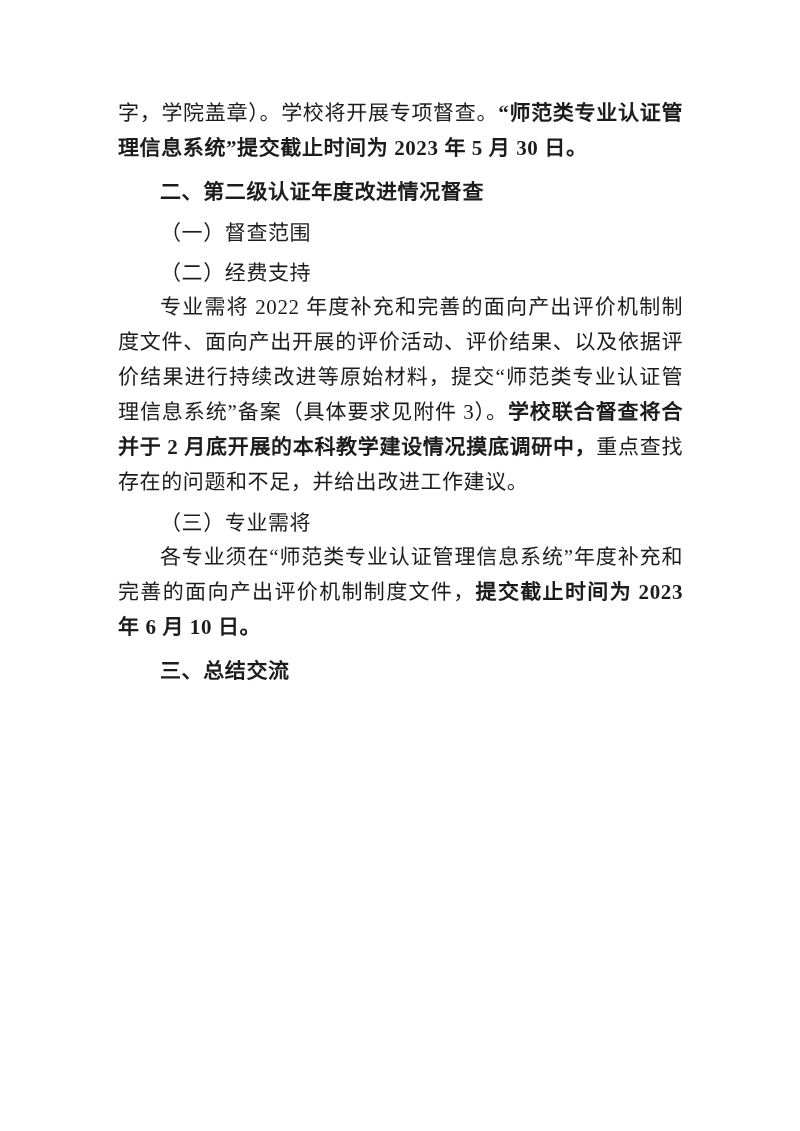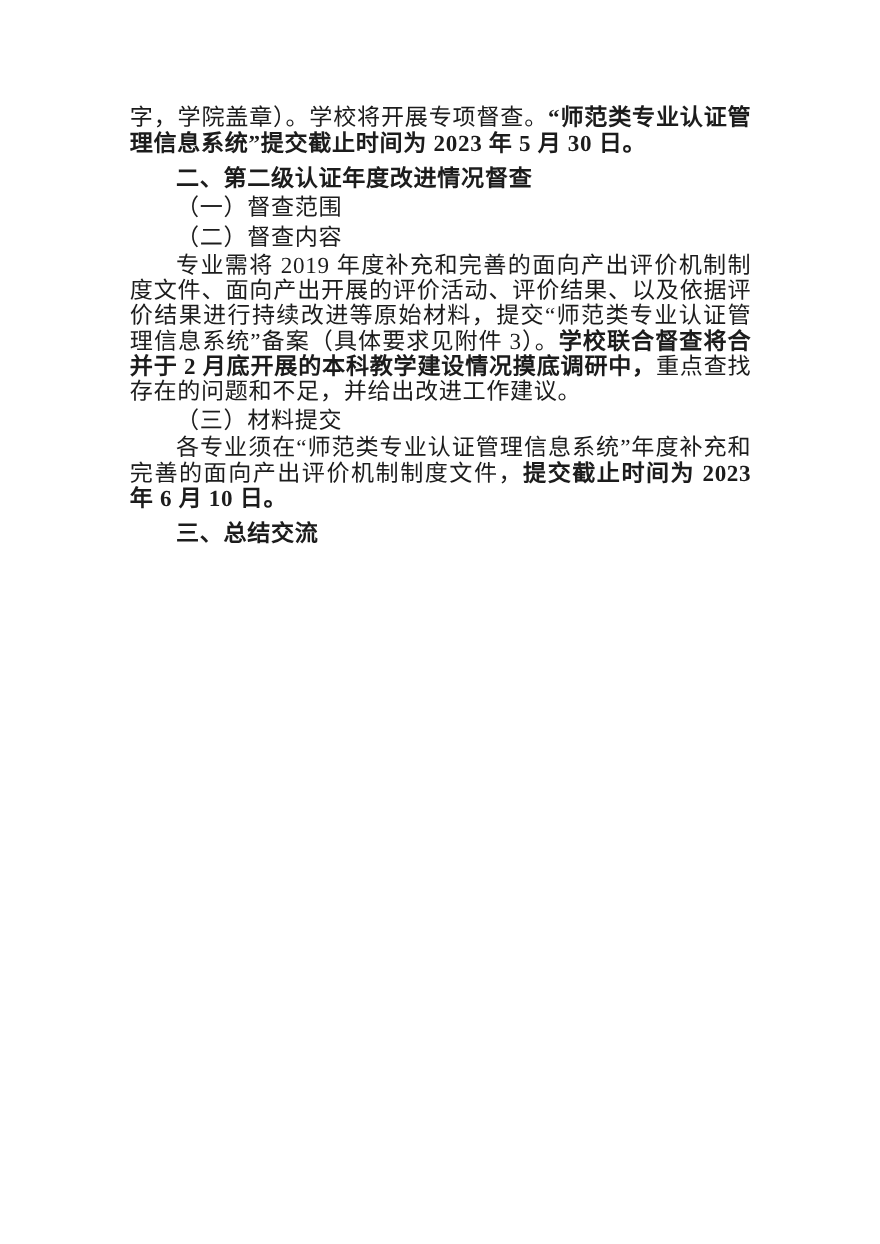--- a/index.html
+++ b/index.html
@@ -14,21 +14,21 @@
     margin: 0 auto;
     background: #ffffff;
     box-sizing: border-box;
     padding: 96px 117px 0 118px;
     overflow: hidden;
   }
   .doc p {
     margin: 0;
     padding: 0;
     font-size: 21px;
-    line-height: 23px;
+    line-height: 35px;
     letter-spacing: 0.6px;
     color: #1c1c1c;
     text-align: justify;
     text-align-last: left;
     font-family: "Liberation Serif", "DejaVu Serif", serif;
   }
   
   .doc p.para-noindent { text-indent: 0; }
   
   .doc p.para-body { text-indent: 2em; }
@@ -36,32 +36,32 @@
   .doc p.para-h1 {
     text-indent: 2em;
     font-weight: bold;
     font-family: Liberation Serif, serif;
     margin-top: 9px;
   }
   
   .doc p.para-h2 {
     text-indent: 2em;
     margin-top: 5px;
-    font-family: Liberation Mono, monospace;
+    font-family: Liberation Sans, sans-serif;
   }
   .doc span.run { font: inherit; }
   .doc span.run.bold { font-weight: bold; }
 </style>
 </head>
 <body>
 
 <div class="page">
   <div class="doc" id="doc">
       <p class="para-noindent"><span class="run">字，学院盖章）。学校将开展专项督查。</span><span class="run bold">“师范类专业认证管理信息系统”提交截止时间为 2023 年 5 月 30 日。</span></p>
       <p class="para-h1"><span class="run bold">二、第二级认证年度改进情况督查</span></p>
       <p class="para-h2"><span class="run">（一）督查范围</span></p>
-      <p class="para-h2"><span class="run">（二）督查内容</span></p>
-      <p class="para-body"><span class="run">专业需将 2019 年度补充和完善的面向产出评价机制制度文件、面向产出开展的评价活动、评价结果、以及依据评价结果进行持续改进等原始材料，提交“师范类专业认证管理信息系统”备案（具体要求见附件 3）。</span><span class="run bold">学校联合督查将合并于 2 月底开展的本科教学建设情况摸底调研中，</span><span class="run">重点查找存在的问题和不足，并给出改进工作建议。</span></p>
-      <p class="para-h2"><span class="run">（三）材料提交</span></p>
+      <p class="para-h2"><span class="run">（二）经费支持</span></p>
+      <p class="para-body"><span class="run">专业需将 2022 年度补充和完善的面向产出评价机制制度文件、面向产出开展的评价活动、评价结果、以及依据评价结果进行持续改进等原始材料，提交“师范类专业认证管理信息系统”备案（具体要求见附件 3）。</span><span class="run bold">学校联合督查将合并于 2 月底开展的本科教学建设情况摸底调研中，</span><span class="run">重点查找存在的问题和不足，并给出改进工作建议。</span></p>
+      <p class="para-h2"><span class="run">（三）专业需将</span></p>
       <p class="para-body"><span class="run">各专业须在“师范类专业认证管理信息系统”年度补充和完善的面向产出评价机制制度文件，</span><span class="run bold">提交截止时间为 2023 年 6 月 10 日。</span></p>
       <p class="para-h1"><span class="run bold">三、总结交流</span></p>
     </div>
 </div>
 
 </body></html>

